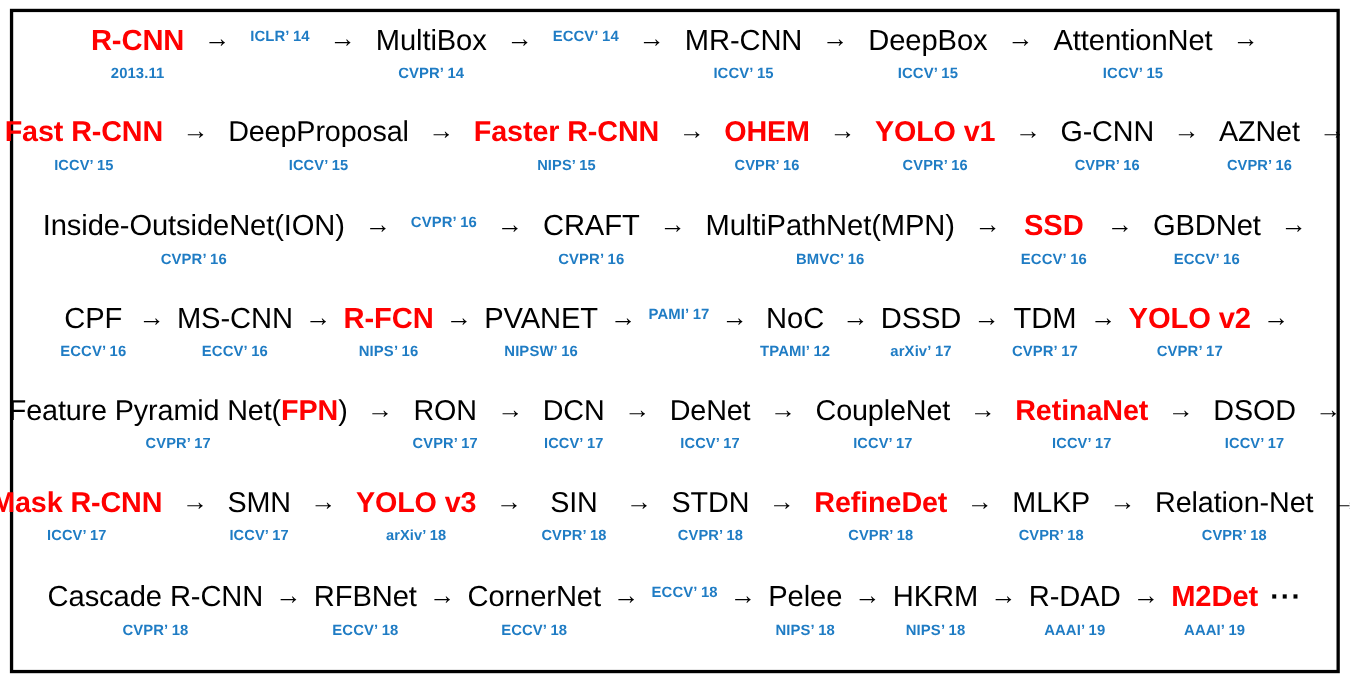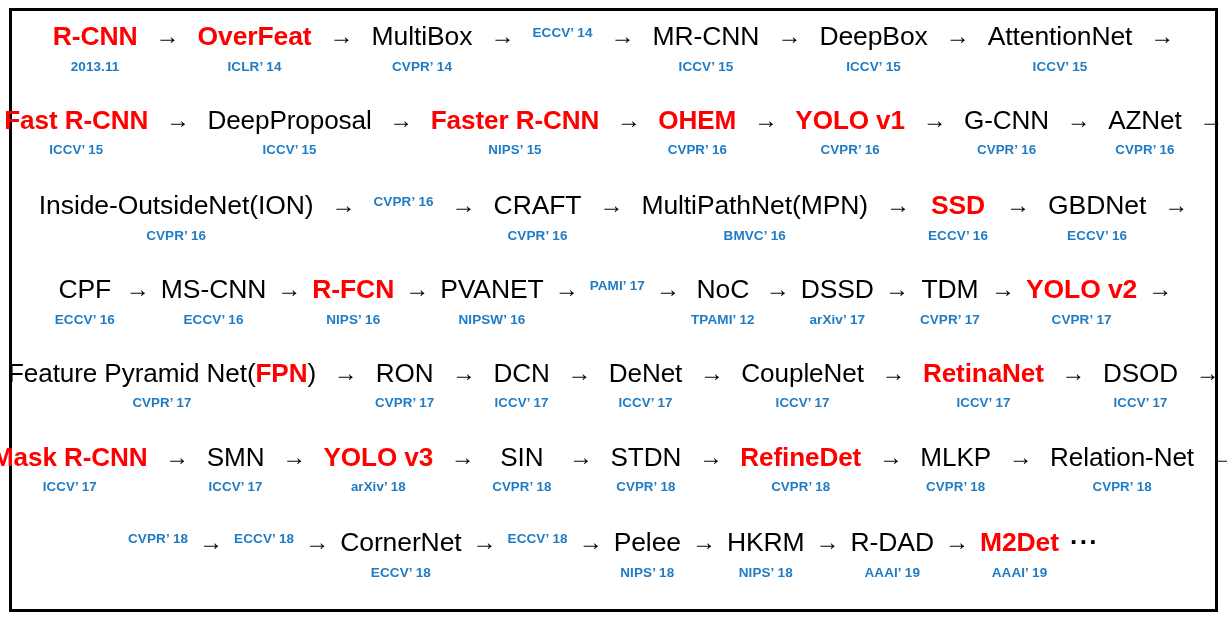--- a/index.html
+++ b/index.html
@@ -109,21 +109,20 @@
   <div class="row">
         <div class="row-inner">
           <div class="node hl">
             <div class="node-name">R-CNN</div>
             <div class="node-venue">2013.11</div>
           </div>
           <div class="sp-m"></div>
           <div class="arrow">→</div>
           <div class="sp-m"></div>
           <div class="node hl">
-            <div class="node-name">OverFeat</div>
             <div class="node-venue">ICLR’ 14</div>
           </div>
           <div class="sp-m"></div>
           <div class="arrow">→</div>
           <div class="sp-m"></div>
           <div class="node">
             <div class="node-name">MultiBox</div>
             <div class="node-venue">CVPR’ 14</div>
           </div>
           <div class="sp-m"></div>
@@ -425,26 +424,28 @@
             <div class="node-name">Relation-Net</div>
             <div class="node-venue">CVPR’ 18</div>
           </div>
           <div class="sp-m"></div>
           <div class="arrow">→</div>
         </div>
       </div>
       <div class="row">
         <div class="row-inner">
           <div class="node">
-            <div class="node-venue">CVPR’ 18</div>
-          </div>
-          <div class="sp-s"></div>
-          <div class="arrow">→</div>
-          <div class="sp-s"></div>
-          <div class="node">
+            <div class="node-name">Cascade R-CNN</div>
+            <div class="node-venue">CVPR’ 18</div>
+          </div>
+          <div class="sp-s"></div>
+          <div class="arrow">→</div>
+          <div class="sp-s"></div>
+          <div class="node">
+            <div class="node-name">RFBNet</div>
             <div class="node-venue">ECCV’ 18</div>
           </div>
           <div class="sp-s"></div>
           <div class="arrow">→</div>
           <div class="sp-s"></div>
           <div class="node">
             <div class="node-name">CornerNet</div>
             <div class="node-venue">ECCV’ 18</div>
           </div>
           <div class="sp-s"></div>

